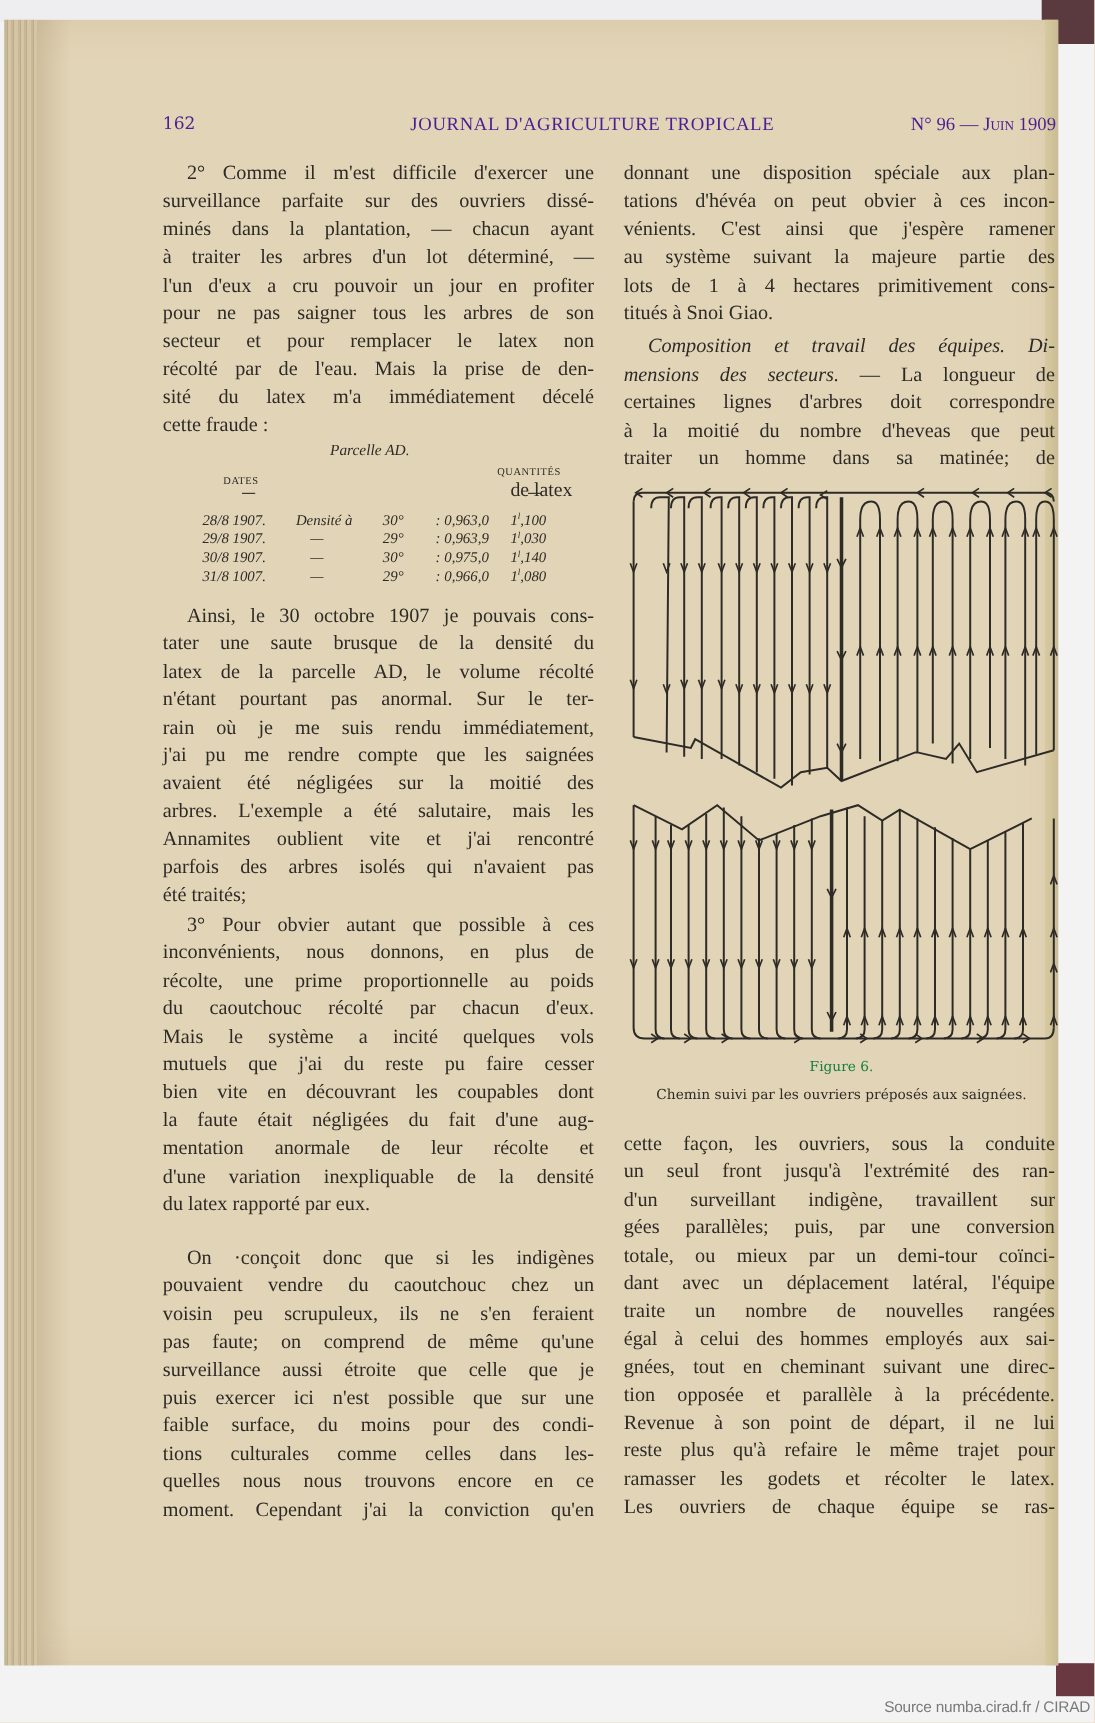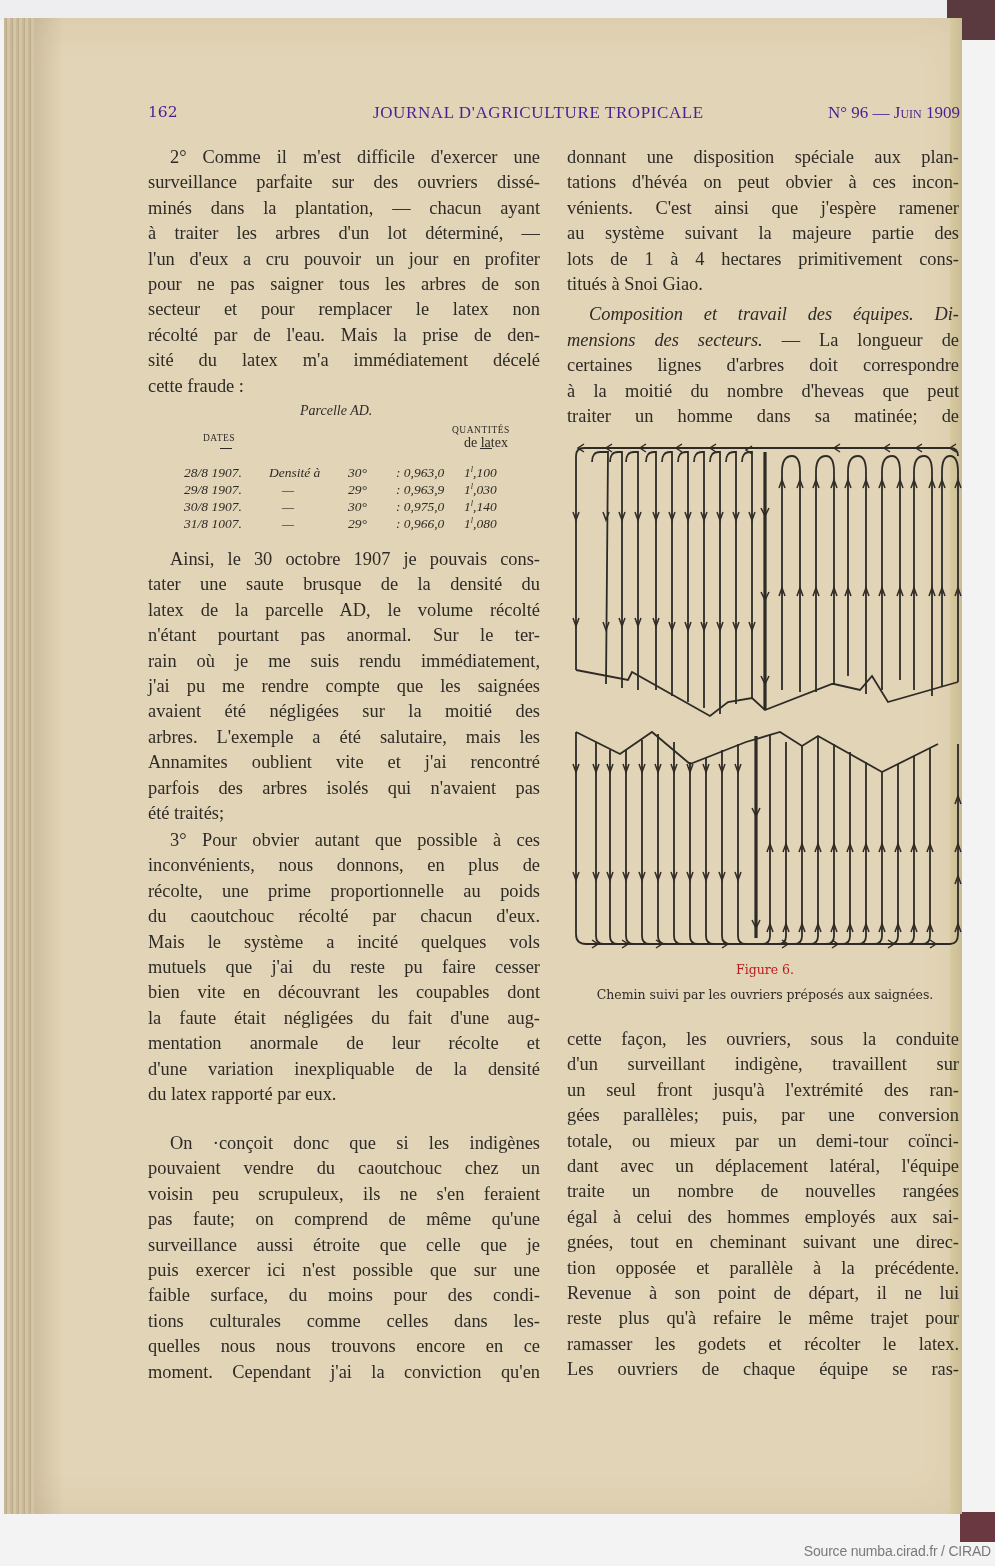--- a/index.html
+++ b/index.html
@@ -48,35 +48,35 @@
   .col .line { display:block; text-align:justify; text-align-last:justify; white-space:nowrap; overflow:visible; }
   .col .line.last { text-align-last:left; }
   .col .line.ind { padding-left:22px; }
   .col .it { font-style:italic; }
 
   .tbl { position:absolute; left:148px; top:403px; width:380px;
     font-family:"Liberation Serif", serif; color:#2e2b27; }
   .tbl .caption { position:absolute; left:152px; top:0; font-style:italic; font-size:14px; }
   .tbl .h-dates { position:absolute; left:55px; top:30px; font-size:9.5px; letter-spacing:0.5px; }
   .tbl .h-qty1 { position:absolute; left:304px; top:22px; font-size:9.5px; letter-spacing:0.5px; }
-  .tbl .h-qty2 { position:absolute; left:316px; top:32px; font-size:14px; }
+  .tbl .h-qty2 { position:absolute; left:316px; top:32px; font-size:18px; }
   .tbl .dash1 { position:absolute; left:72px; top:45px; width:12px; border-top:1px solid #2e2b27; }
   .tbl .dash2 { position:absolute; left:332px; top:45px; width:12px; border-top:1px solid #2e2b27; }
   .tbl .row { position:absolute; left:36px; height:16px; font-size:13.5px; white-space:nowrap; }
   .tbl .row span { position:absolute; top:0;font-style:italic; }
   .tbl .row .d { left:0; }
   .tbl .row .lab { left:85px; }
   .tbl .row .deg { left:164px; }
   .tbl .row .col2 { left:200px;margin-left:12px; }
   .tbl .row .q { left:280px; }
   .tbl .row.itrow .col2, .tbl .row.itrow .q { font-style:italic; }
 
   .figure { position:absolute; left:570px; top:440px; width:395px; height:520px; }
   .fig-cap1 { position:absolute; left:560px; top:962px; width:410px; text-align:center;
-    font-family:"DejaVu Serif", serif; font-size:12.5px; color:#b91c1c; }
+    font-family:"DejaVu Serif", serif; font-size:12.5px; color:#15803d; }
   .fig-cap2 { position:absolute; left:560px; top:987px; width:410px; text-align:center;
     font-family:"DejaVu Serif", serif; font-size:12.5px; color:#2e2b27; }
 
   .sup { font-size:0.6em; vertical-align:0.6em; }
 </style>
 </head>
 <body>
 
 <div class="scan-top"></div>
 <div class="cover-right"></div>
@@ -389,22 +389,22 @@
         <path d="M360,216 L366,220 L360,224"></path>
     </g>
   </g>
 </svg>
 
 <div class="fig-cap1">Figure 6.</div>
 <div class="fig-cap2">Chemin suivi par les ouvriers préposés aux saignées.</div>
 
 <div class="col" style="left:567px; top:1027px;">
   <span class="line">cette façon, les ouvriers, sous la conduite</span>
+  <span class="line">un seul front jusqu'à l'extrémité des ran-</span>
   <span class="line">d'un surveillant indigène, travaillent sur</span>
-  <span class="line">un seul front jusqu'à l'extrémité des ran-</span>
   <span class="line">gées parallèles; puis, par une conversion</span>
   <span class="line">totale, ou mieux par un demi-tour coïnci-</span>
   <span class="line">dant avec un déplacement latéral, l'équipe</span>
   <span class="line">traite un nombre de nouvelles rangées</span>
   <span class="line">égal à celui des hommes employés aux sai-</span>
   <span class="line">gnées, tout en cheminant suivant une direc-</span>
   <span class="line">tion opposée et parallèle à la précédente.</span>
   <span class="line">Revenue à son point de départ, il ne lui</span>
   <span class="line">reste plus qu'à refaire le même trajet pour</span>
   <span class="line">ramasser les godets et récolter le latex.</span>

